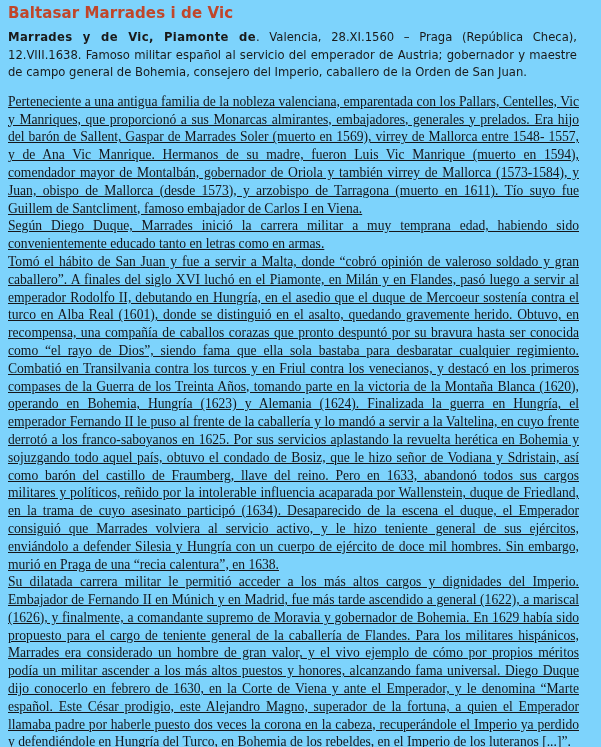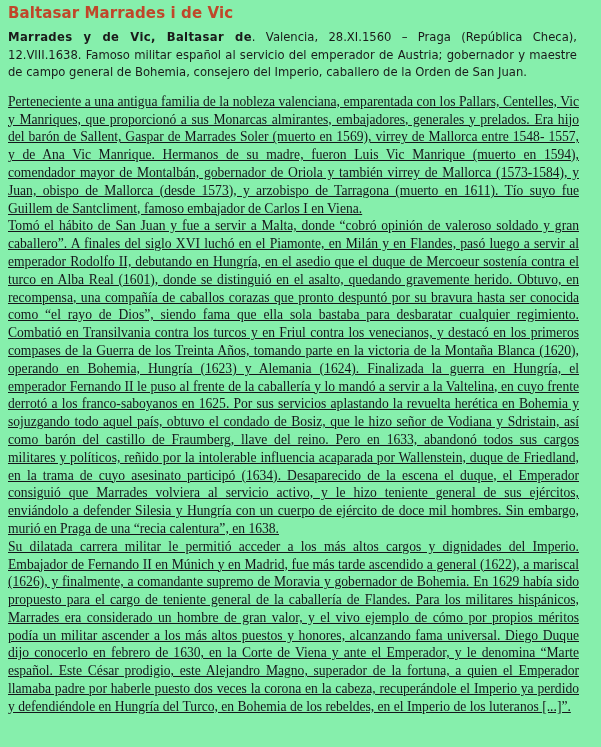--- a/index.html
+++ b/index.html
@@ -12,21 +12,21 @@
     height: 747px;
     overflow: hidden;
     font-family: "Liberation Serif", "DejaVu Serif", serif;
     color: #1a1a1a;
   }
   .page {
     width: 601px;
     height: 747px;
     box-sizing: border-box;
     padding: 0 22px 0 8px;
-    background: #86efac;
+    background: #7dd3fc;
     position: relative;
   }
   .entry-title {
     color: #c0462a;
     font-family: "DejaVu Sans", "Liberation Sans", sans-serif;
     font-size: 15px;
     font-weight: 600;
     line-height: 22px;
     margin: 0;
     padding-top: 2px;
@@ -61,21 +61,22 @@
     margin-top: 0;
   }
 </style>
 </head>
 <body>
 
 <div class="page">
 
   <h1 class="entry-title">Baltasar Marrades i de Vic</h1>
 
-  <p class="lead"><b>Marrades y de Vic, Baltasar de</b><span>. Valencia, 28.XI.1560 – Praga (República Checa), 12.VIII.1638. Famoso militar español al servicio del emperador de Austria; gobernador y maestre de campo general de Bohemia, consejero del Imperio, caballero de la Orden de San Juan.</span></p>
+  <p class="lead"><b>Marrades y de Vic, Piamonte de</b><span>. Valencia, 28.XI.1560 – Praga (República Checa), 12.VIII.1638. Famoso militar español al servicio del emperador de Austria; gobernador y maestre de campo general de Bohemia, consejero del Imperio, caballero de la Orden de San Juan.</span></p>
 
   <div class="body-block">
     <p class="body-text">Perteneciente a una antigua familia de la nobleza valenciana, emparentada con los Pallars, Centelles, Vic y Manriques, que proporcionó a sus Monarcas almirantes, embajadores, generales y prelados. Era hijo del barón de Sallent, Gaspar de Marrades Soler (muerto en 1569), virrey de Mallorca entre 1548- 1557, y de Ana Vic Manrique. Hermanos de su madre, fueron Luis Vic Manrique (muerto en 1594), comendador mayor de Montalbán, gobernador de Oriola y también virrey de Mallorca (1573-1584), y Juan, obispo de Mallorca (desde 1573), y arzobispo de Tarragona (muerto en 1611). Tío suyo fue Guillem de Santcliment, famoso embajador de Carlos I en Viena.</p>
+    <p class="body-text">Según Diego Duque, Marrades inició la carrera militar a muy temprana edad, habiendo sido convenientemente educado tanto en letras como en armas.</p>
     <p class="body-text">Tomó el hábito de San Juan y fue a servir a Malta, donde “cobró opinión de valeroso soldado y gran caballero”. A finales del siglo XVI luchó en el Piamonte, en Milán y en Flandes, pasó luego a servir al emperador Rodolfo II, debutando en Hungría, en el asedio que el duque de Mercoeur sostenía contra el turco en Alba Real (1601), donde se distinguió en el asalto, quedando gravemente herido. Obtuvo, en recompensa, una compañía de caballos corazas que pronto despuntó por su bravura hasta ser conocida como “el rayo de Dios”, siendo fama que ella sola bastaba para desbaratar cualquier regimiento. Combatió en Transilvania contra los turcos y en Friul contra los venecianos, y destacó en los primeros compases de la Guerra de los Treinta Años, tomando parte en la victoria de la Montaña Blanca (1620), operando en Bohemia, Hungría (1623) y Alemania (1624). Finalizada la guerra en Hungría, el emperador Fernando II le puso al frente de la caballería y lo mandó a servir a la Valtelina, en cuyo frente derrotó a los franco-saboyanos en 1625. Por sus servicios aplastando la revuelta herética en Bohemia y sojuzgando todo aquel país, obtuvo el condado de Bosiz, que le hizo señor de Vodiana y Sdristain, así como barón del castillo de Fraumberg, llave del reino. Pero en 1633, abandonó todos sus cargos militares y políticos, reñido por la intolerable influencia acaparada por Wallenstein, duque de Friedland, en la trama de cuyo asesinato participó (1634). Desaparecido de la escena el duque, el Emperador consiguió que Marrades volviera al servicio activo, y le hizo teniente general de sus ejércitos, enviándolo a defender Silesia y Hungría con un cuerpo de ejército de doce mil hombres. Sin embargo, murió en Praga de una “recia calentura”, en 1638.</p>
     <p class="body-text">Su dilatada carrera militar le permitió acceder a los más altos cargos y dignidades del Imperio. Embajador de Fernando II en Múnich y en Madrid, fue más tarde ascendido a general (1622), a mariscal (1626), y finalmente, a comandante supremo de Moravia y gobernador de Bohemia. En 1629 había sido propuesto para el cargo de teniente general de la caballería de Flandes. Para los militares hispánicos, Marrades era considerado un hombre de gran valor, y el vivo ejemplo de cómo por propios méritos podía un militar ascender a los más altos puestos y honores, alcanzando fama universal. Diego Duque dijo conocerlo en febrero de 1630, en la Corte de Viena y ante el Emperador, y le denomina “Marte español. Este César prodigio, este Alejandro Magno, superador de la fortuna, a quien el Emperador llamaba padre por haberle puesto dos veces la corona en la cabeza, recuperándole el Imperio ya perdido y defendiéndole en Hungría del Turco, en Bohemia de los rebeldes, en el Imperio de los luteranos [...]”.</p>
   </div>
 
 </div>
 
 </body></html>

